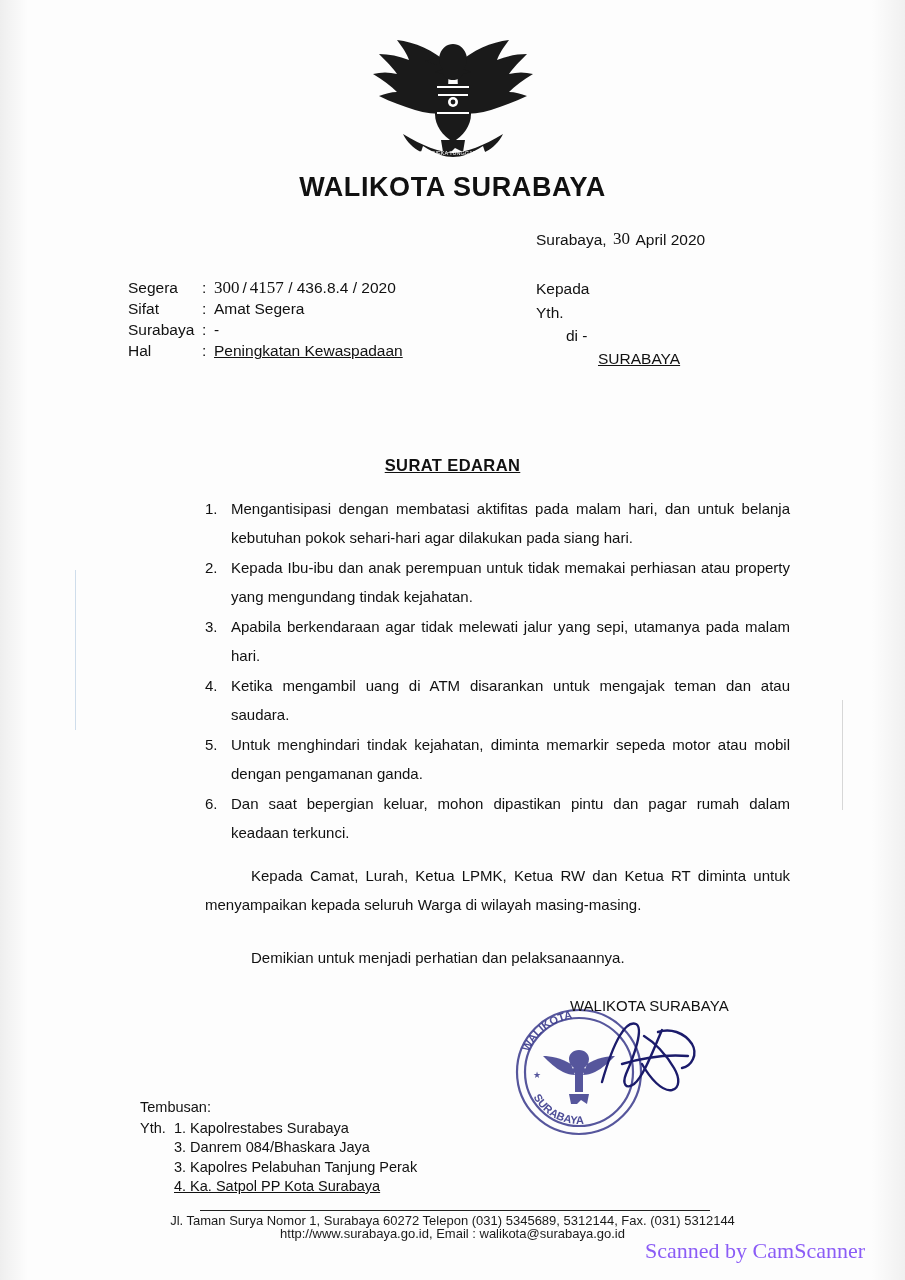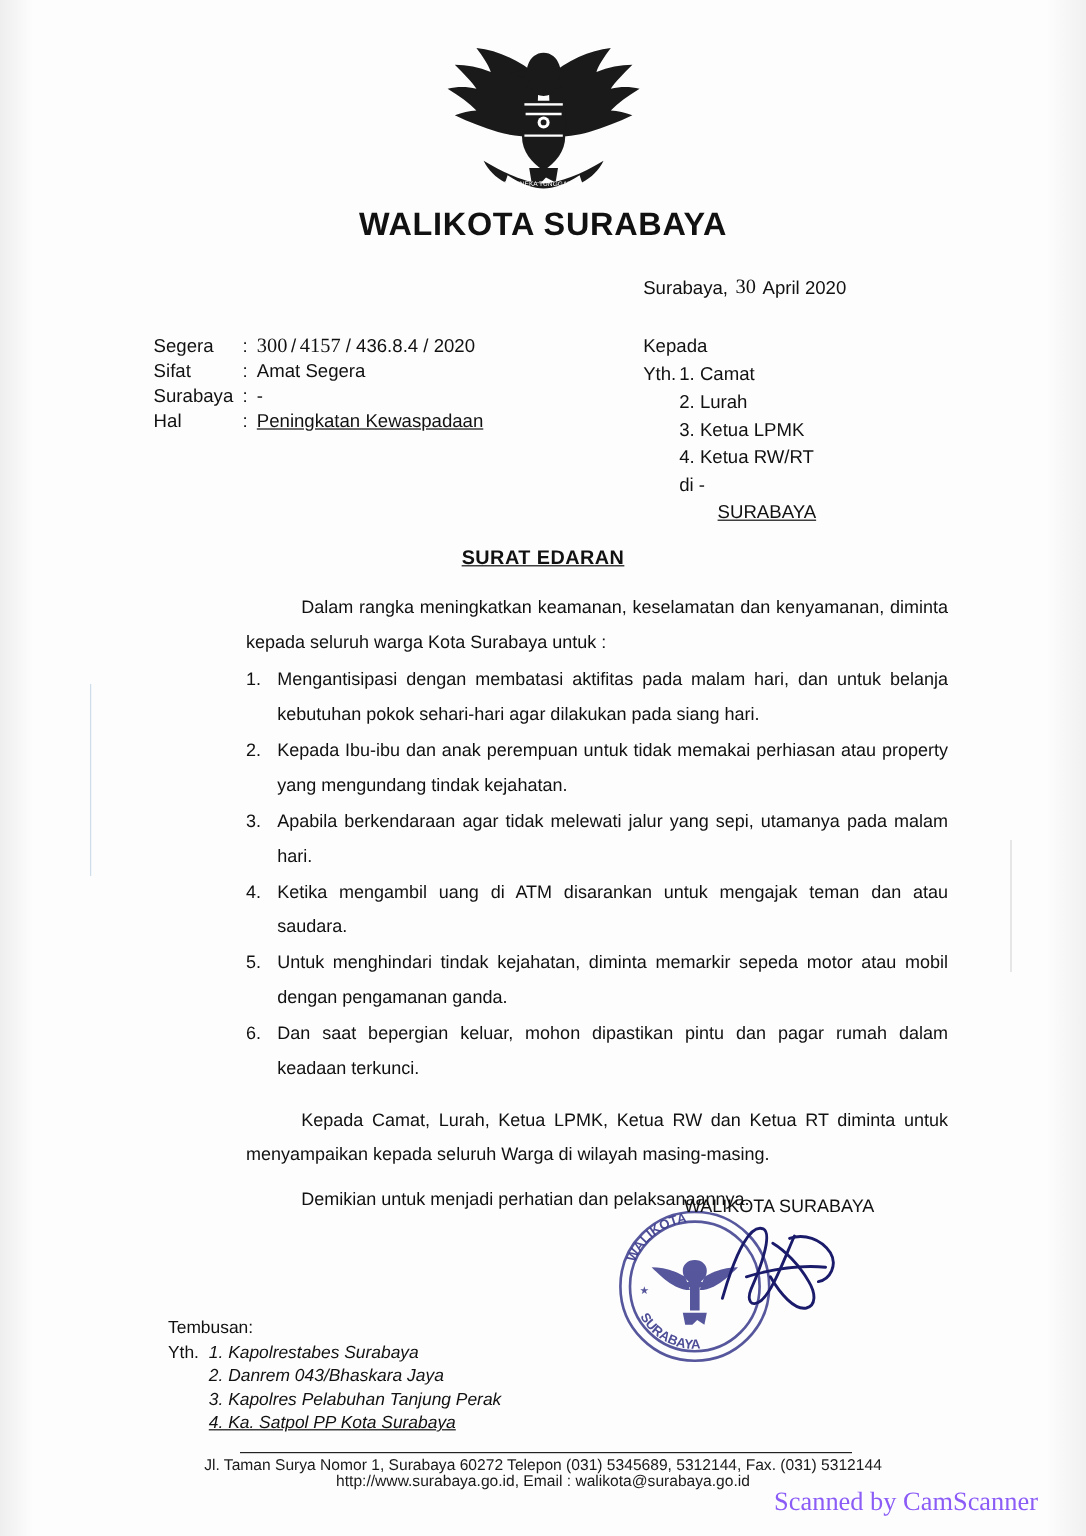--- a/index.html
+++ b/index.html
@@ -161,21 +161,21 @@
   }
   .list .txt {
     flex: 1;
     text-align: justify;
   }
   .closing {
     margin-top: 14px;
     text-indent: 46px;
   }
   .final {
-    margin-top: 8px;
+    margin-top: 24px;
     text-indent: 46px;
   }
 
   
   .sign-block {
     position: absolute;
     left: 540px;
     top: 996px;
     width: 330px;
     font-size: 15px;
@@ -209,21 +209,21 @@
   .tembusan {
     position: absolute;
     left: 140px;
     top: 1098px;
     font-size: 14.5px;
     line-height: 19.5px;
   }
   .tembusan .head { margin-bottom: 1px; }
   .tembusan .row { display: flex; }
   .tembusan .yth { width: 34px; }
-  .tembusan ol { margin:0; padding:0; list-style:none;font-style:italic; }
+  .tembusan ol { margin:0; padding:0; list-style:none; }
   .tembusan li { white-space: nowrap; }
   .tembusan li.underline { text-decoration: underline; }
 
   
   .footer-rule {
     position: absolute;
     left: 200px;
     right: 195px;
     top: 1210px;
     border-top: 1px solid #222;
@@ -326,35 +326,28 @@
       <span class="meta-label">Hal</span>
       <span class="meta-colon">:</span>
       <span class="meta-val underline">Peningkatan Kewaspadaan</span>
     </div>
   </div>
 
   <div class="recipient">
     <div class="kepada">Kepada</div>
     <div class="yth-row">
       <span class="yth">Yth.</span>
-      <ol>
-        <li>1. Camat</li>
-        <li>2. Lurah</li>
-        <li>3. Ketua LPMK</li>
-        <li>4. Ketua RW/RT</li>
-      </ol>
     </div>
     <div class="di">di -</div>
     <div class="city">SURABAYA</div>
   </div>
 
   <div class="se-title">SURAT EDARAN</div>
 
   <div class="body">
-    <p class="para indent">Dalam rangka meningkatkan keamanan, keselamatan dan kenyamanan, diminta kepada seluruh warga Kota Surabaya untuk :</p>
 
     <ul class="list">
       <li>
         <span class="num">1.</span>
         <span class="txt">Mengantisipasi dengan membatasi aktifitas pada malam hari, dan untuk belanja kebutuhan pokok sehari-hari agar dilakukan pada siang hari.</span>
       </li>
       <li>
         <span class="num">2.</span>
         <span class="txt">Kepada Ibu-ibu dan anak perempuan untuk tidak memakai perhiasan atau property yang mengundang tindak kejahatan.</span>
       </li>
@@ -422,21 +415,21 @@
   <div class="sign-block">
     <div class="sign-title">WALIKOTA SURABAYA</div>
   </div>
 
   <div class="tembusan">
     <div class="head">Tembusan:</div>
     <div class="row">
       <span class="yth">Yth.</span>
       <ol>
         <li>1. Kapolrestabes Surabaya</li>
-        <li>2. Danrem 043/Bhaskara Jaya</li>
+        <li>3. Danrem 084/Bhaskara Jaya</li>
         <li>3. Kapolres Pelabuhan Tanjung Perak</li>
         <li class="underline">4. Ka. Satpol PP Kota Surabaya</li>
       </ol>
     </div>
   </div>
 
   <div class="footer-rule"></div>
   <div class="footer">
     <div>Jl. Taman Surya Nomor 1, Surabaya 60272 Telepon (031) 5345689, 5312144, Fax. (031) 5312144</div>
     <div>http://www.surabaya.go.id, Email : walikota@surabaya.go.id</div>

